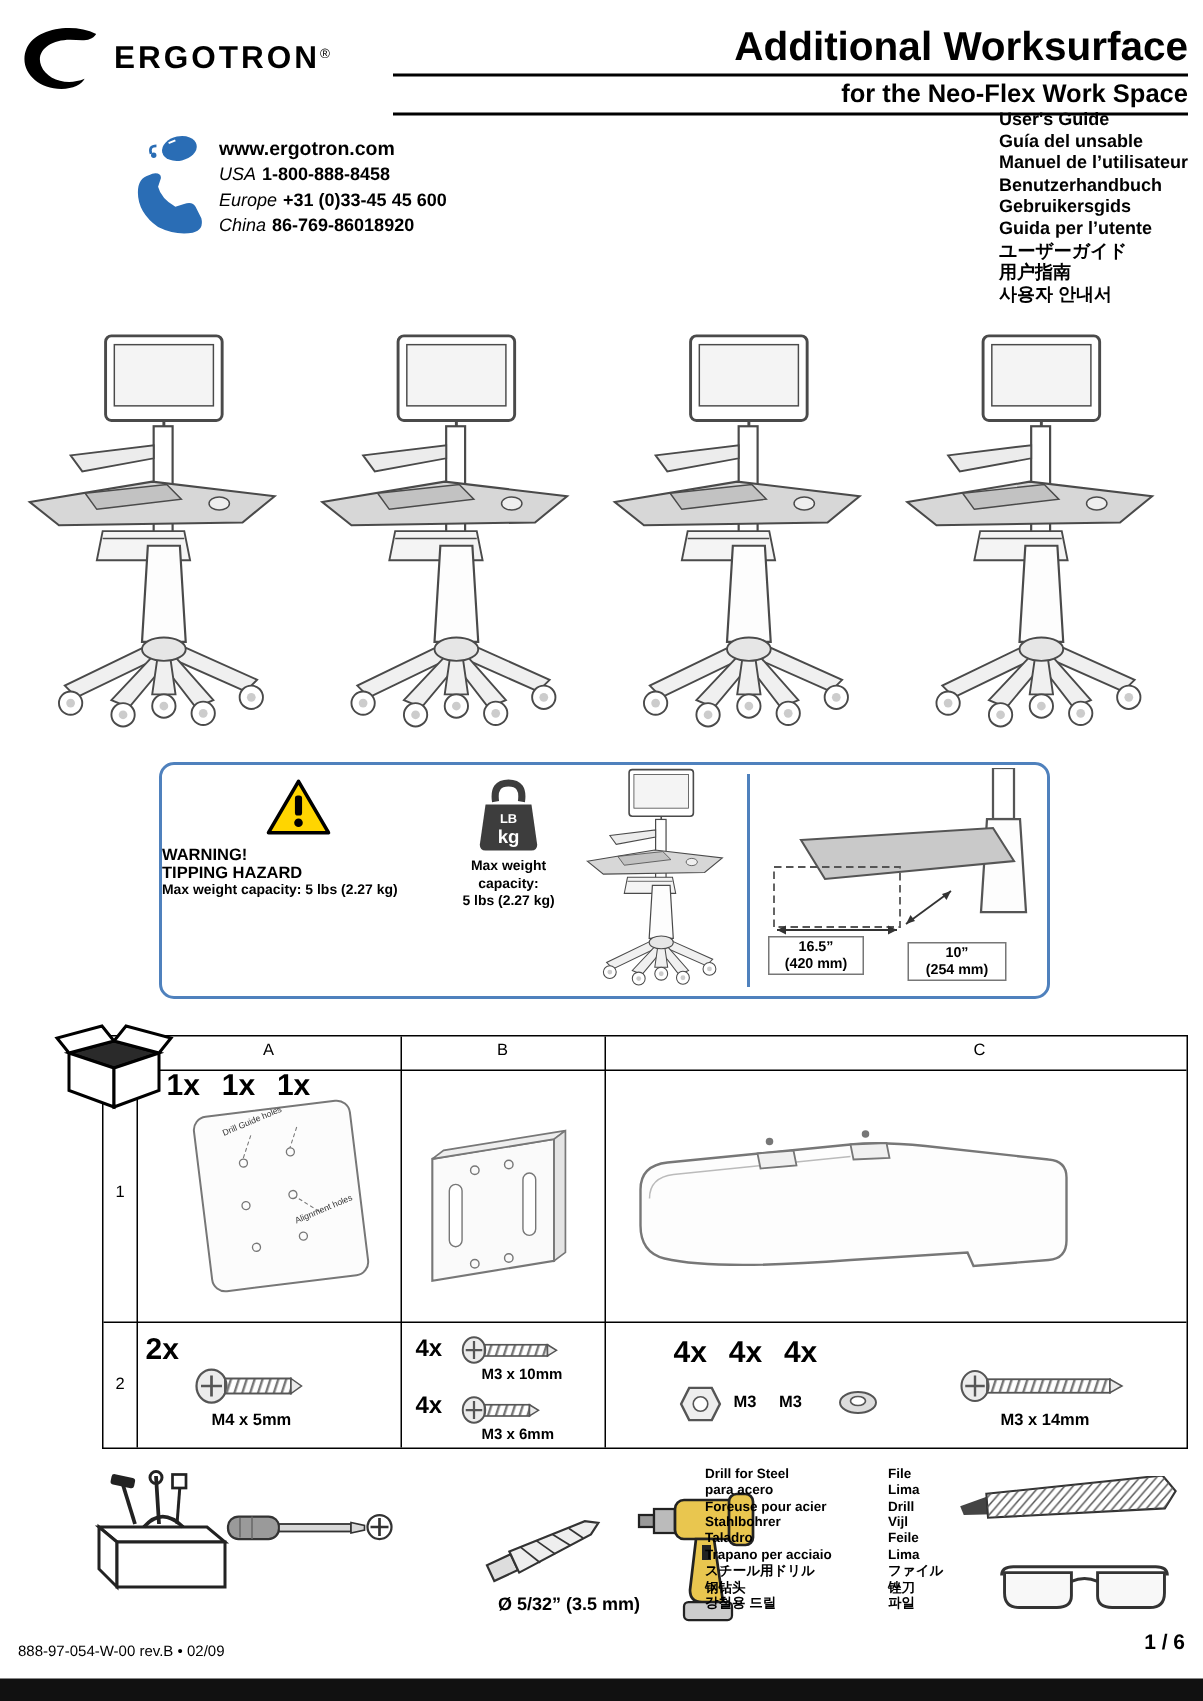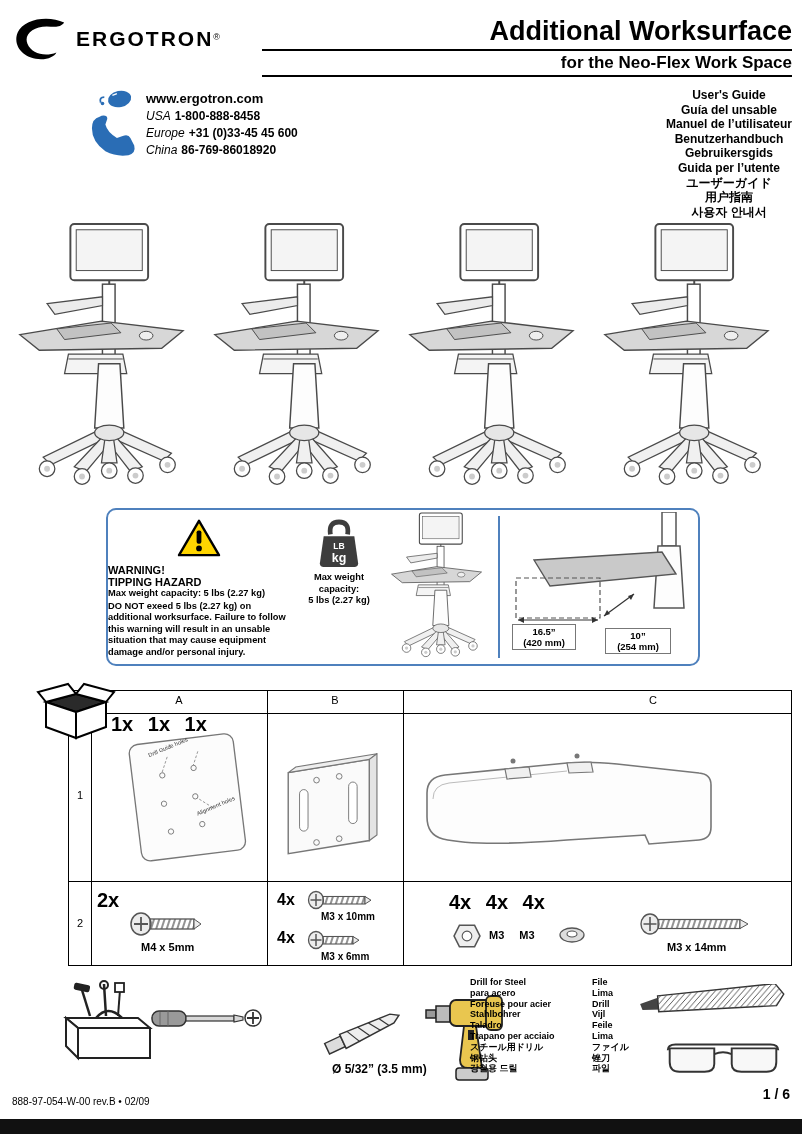--- a/index.html
+++ b/index.html
@@ -15,21 +15,21 @@
   .doc-title{font-size:27px;font-weight:bold;line-height:30px}
   .rule{border-top:2.5px solid #000;margin-top:3px}
   .rule2{border-top:2px solid #000;margin-top:2px}
   .doc-subtitle{font-size:17px;font-weight:bold;margin-top:2px}
   
   .website{font-size:13px;font-weight:bold}
   .phone-line{font-size:12px;line-height:12px}
   .phone-line .region{font-style:italic;font-weight:normal}
   .phone-line .num{font-weight:bold;margin-left:4px}
   
-  .lang{position:absolute;right:10px;top:88px;text-align:center}
+  .lang{position:absolute;right:10px;top:72px;text-align:left}
   .lang div{font-size:12px;font-weight:bold;line-height:14.6px}
   
   .warnbox{position:absolute;left:106px;top:508px;width:594px;height:158px;
            border:2px solid var(--warn_border,#4f81bd);border-radius:10px}
   .warn-title{font-size:11px;font-weight:bold;line-height:12px}
   .warn-small{font-size:9.3px;font-weight:bold;line-height:11.5px}
   .divider{position:absolute;top:6px;bottom:6px;width:0;border-left:2px solid var(--warn_border,#4f81bd)}
   .dim-label{position:absolute;text-align:center;font-size:9.5px;font-weight:bold;line-height:11px;
              background:#fff;border:1px solid #777;padding:1px 3px}
   
@@ -163,21 +163,20 @@
   <div class="warnbox">
     <svg class="abs" style="left:68px;top:8px" width="46" height="40" viewBox="0 0 48 42">
       <path d="M24 3 L45 39 L3 39 Z" class="yellow-fill" stroke="#000" stroke-width="2.5" stroke-linejoin="round"></path>
       <rect x="21.5" y="13" width="5" height="14" rx="2" fill="#000"></rect>
       <circle cx="24" cy="32" r="3" fill="#000"></circle>
     </svg>
     <div class="abs" style="left:0;top:54px;width:182px;text-align:left">
       <div class="warn-title">WARNING!</div>
       <div class="warn-title">TIPPING HAZARD</div>
       <div class="warn-small">Max weight capacity: 5 lbs (2.27 kg)</div>
-      <div class="warn-small" style="margin-top:1px">DO NOT exeed 5 lbs (2.27 kg) on additional worksurface. Failure to follow this warning will result in an unsable situation that may cause equipment damage and/or personal injury.</div>
     </div>
 
     <svg class="abs" style="left:209px;top:8px" width="44" height="52" viewBox="0 0 46 52">
       <path d="M14 16 Q12 3 23 3 Q34 3 32 16" fill="none" stroke="#3d3d3d" stroke-width="5"></path>
       <path d="M7 18 H39 L43 46 Q43 50 39 50 H7 Q3 50 3 46 Z" fill="#3d3d3d"></path>
       <text x="23" y="31" font-size="9" font-weight="bold" fill="#fff" text-anchor="middle">LB</text>
       <text x="23" y="45" font-size="13" font-weight="bold" fill="#fff" text-anchor="middle">kg</text>
     </svg>
     <div class="abs warn-small" style="left:186px;top:62px;width:90px;text-align:center">
       <div>Max weight capacity:</div>

